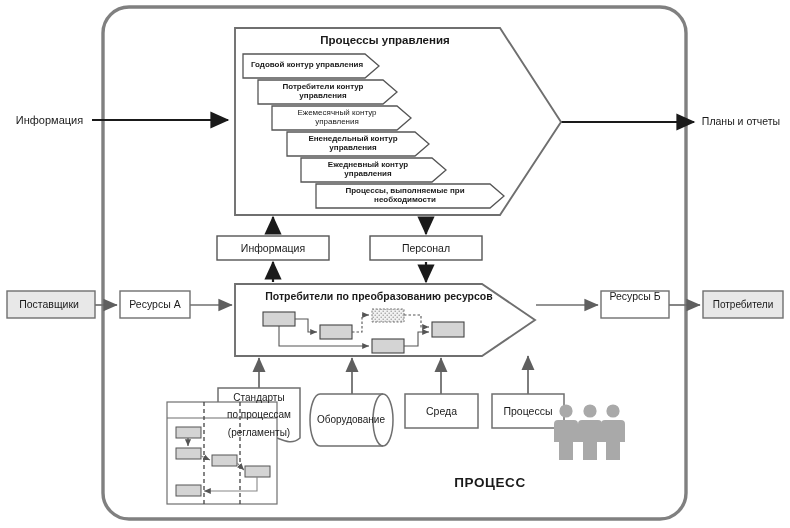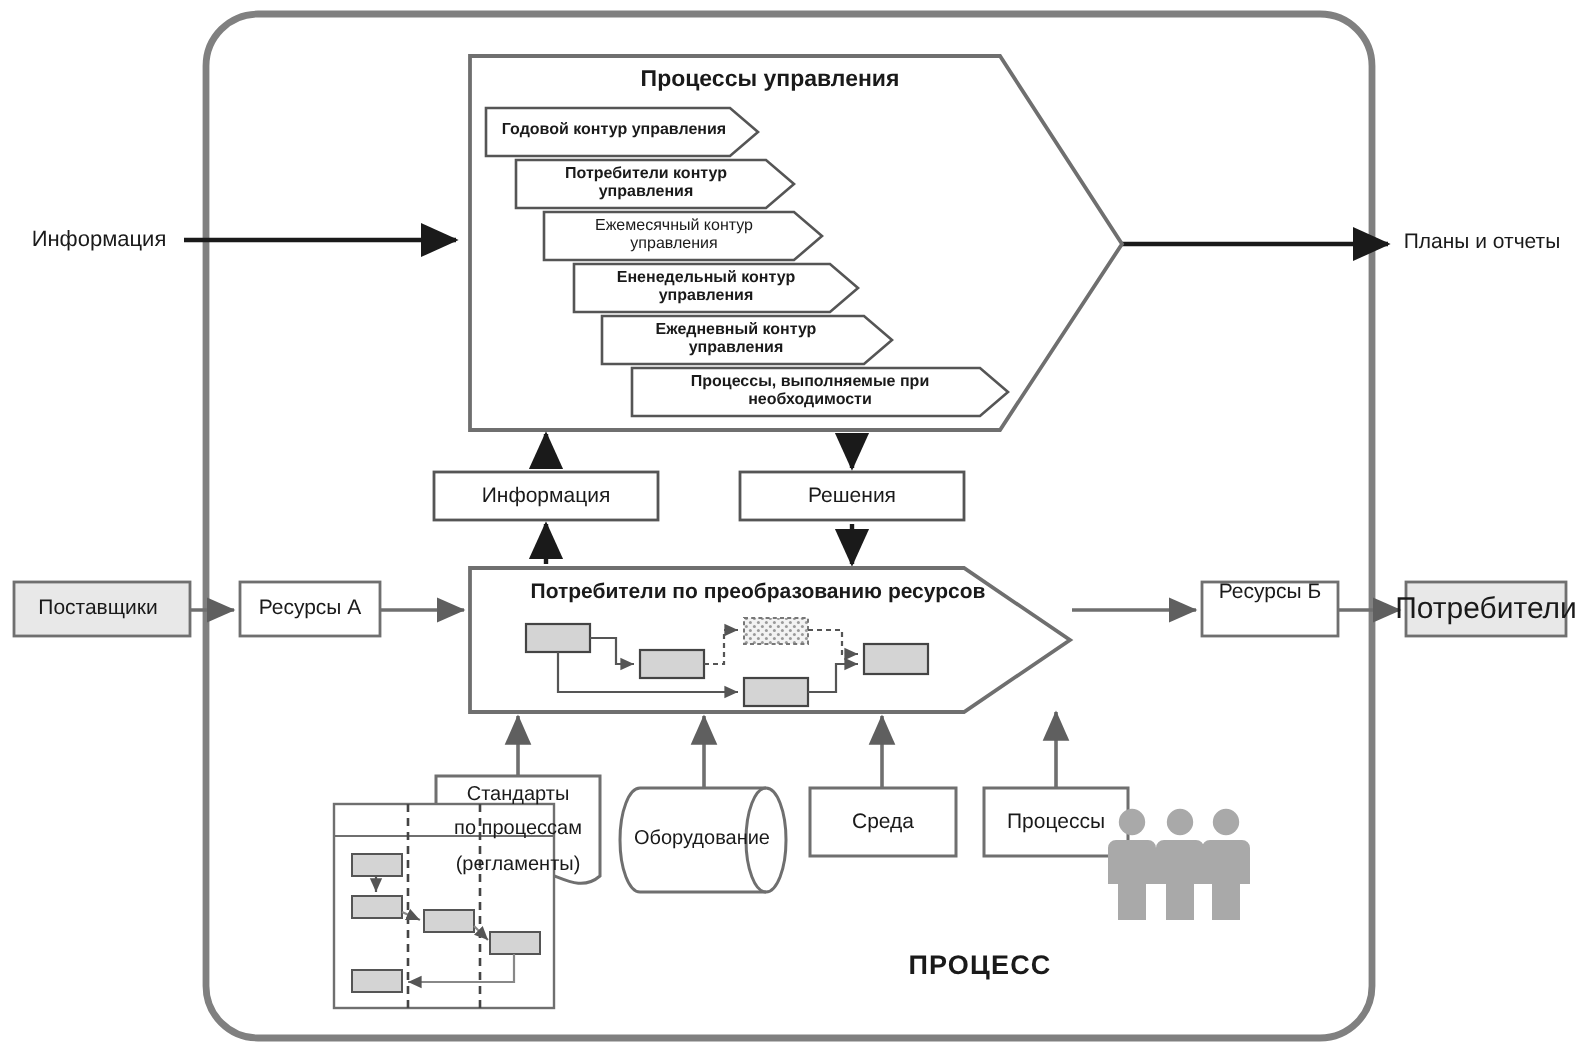--- a/index.html
+++ b/index.html
@@ -138,28 +138,28 @@
   <div class="lbl" style="left:261px;top:84px;width:124px;height:14px;font-size:8px;font-weight:bold;">Потребители контур управления</div>
   <div class="lbl" style="left:275px;top:110px;width:124px;height:14px;font-size:8px;font-weight:normal;">Ежемесячный контур управления</div>
   <div class="lbl" style="left:290px;top:136px;width:126px;height:14px;font-size:8px;font-weight:bold;">Ененедельный контур управления</div>
   <div class="lbl" style="left:304px;top:162px;width:128px;height:14px;font-size:8px;font-weight:bold;">Ежедневный контур управления</div>
   <div class="lbl" style="left:319px;top:188px;width:172px;height:14px;font-size:8px;font-weight:bold;">Процессы, выполняемые при необходимости</div>
 
   <div class="lbl" style="left:7px;top:106px;width:85px;height:28px;font-size:11px;">Информация</div>
   <div class="lbl" style="left:699px;top:108px;width:84px;height:26px;font-size:10.5px;">Планы и отчеты</div>
 
   <div class="lbl" style="left:217px;top:236px;width:112px;height:24px;font-size:10.5px;">Информация</div>
-  <div class="lbl" style="left:370px;top:236px;width:112px;height:24px;font-size:10.5px;">Решения</div>
+  <div class="lbl" style="left:370px;top:236px;width:112px;height:24px;font-size:10.5px;">Персонал</div>
 
   <div class="lbl" style="left:248px;top:288px;width:262px;height:16px;font-size:10.5px;font-weight:bold;">Потребители по преобразованию ресурсов</div>
 
   <div class="lbl" style="left:7px;top:291px;width:84px;height:27px;font-size:10.5px;">Поставщики</div>
   <div class="lbl" style="left:120px;top:291px;width:70px;height:27px;font-size:10.5px;">Ресурсы А</div>
   <div class="lbl" style="left:601px;top:283px;width:68px;height:27px;font-size:10.5px;">Ресурсы Б</div>
-  <div class="lbl" style="left:703px;top:291px;width:80px;height:27px;font-size:15px;">Потребители</div>
+  <div class="lbl" style="left:703px;top:291px;width:80px;height:27px;font-size:10px;">Потребители</div>
 
   <div class="lbl" style="left:214px;top:392px;width:90px;height:46px;font-size:10px;flex-direction:column;justify-content:space-between;">
     <span>Стандарты</span>
     <span>по процессам</span>
     <span>(регламенты)</span>
   </div>
 
   <div class="lbl" style="left:312px;top:406px;width:78px;height:28px;font-size:10px;">Оборудование</div>
   <div class="lbl" style="left:405px;top:394px;width:73px;height:34px;font-size:10.5px;">Среда</div>
   <div class="lbl" style="left:492px;top:394px;width:72px;height:34px;font-size:10.5px;">Процессы</div>

